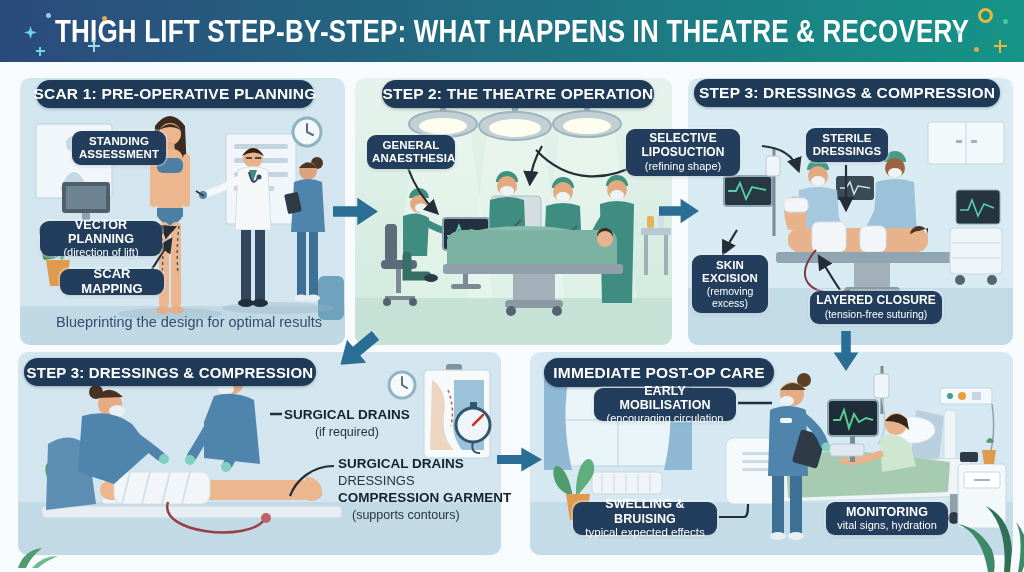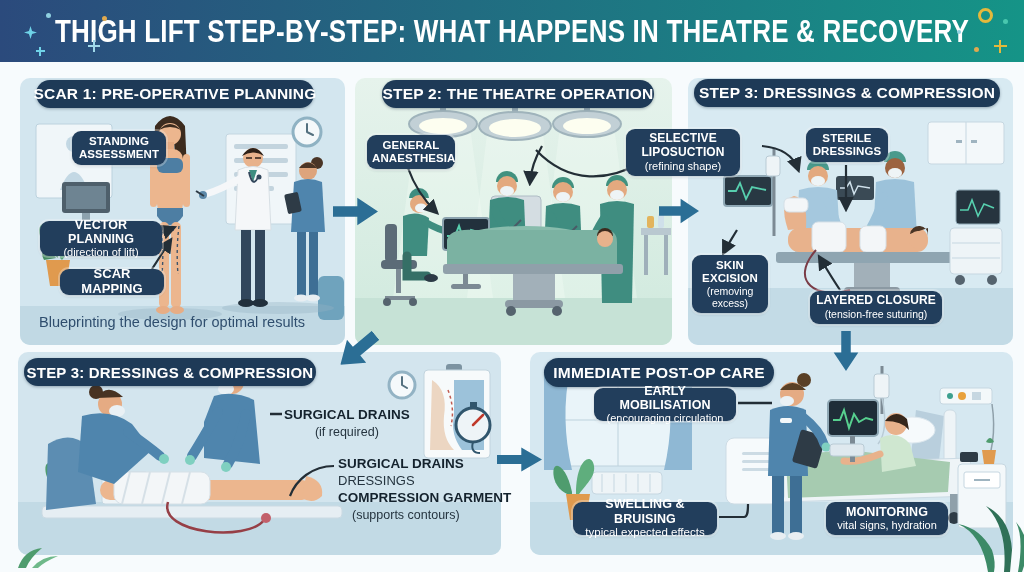--- a/index.html
+++ b/index.html
@@ -23,21 +23,21 @@
 .panel{position:absolute;border-radius:10px;overflow:hidden;z-index:1}
 .scene{position:absolute;left:0;top:0}
 .pill{position:absolute;z-index:6;background:var(--pill-navy,#1e3a57);color:#fff;font-weight:800;
   display:flex;align-items:center;justify-content:center;border-radius:16px;white-space:nowrap;
   letter-spacing:.2px;box-shadow:0 1px 3px rgba(20,40,60,.35)}
 .label{position:absolute;z-index:6;background:var(--label-navy,#223e5c);color:#fff;border-radius:9px;
   text-align:center;padding:4px 5px;display:flex;flex-direction:column;justify-content:center;
   box-shadow:0 0 0 2px rgba(255,255,255,.3),0 1px 3px rgba(20,40,60,.3)}
 .lt{font-weight:700;line-height:1.14;letter-spacing:.1px}
 .ls{font-weight:400;line-height:1.18}
-.caption{position:absolute;z-index:6;text-align:center;color:#2f4e6e;font-size:14.5px;font-weight:500}
+.caption{position:absolute;z-index:6;text-align:right;color:#2f4e6e;font-size:14.5px;font-weight:500}
 .ft{position:absolute;z-index:6;text-align:center;color:#16242f}
 .ft .t{font-weight:800;font-size:13.5px;line-height:1.3;color:#14222d;white-space:nowrap}
 .ft .m{font-weight:400;font-size:13px;line-height:1.3;color:#25343f;white-space:nowrap}
 .ft .s{font-weight:400;font-size:12.5px;line-height:1.3;color:#25343f;white-space:nowrap}
 .ft-left{text-align:left}
 .ft-left .s{padding-left:14px}
 .barrow{position:absolute;z-index:5;background:var(--arrow-blue,#2b6e95);
   clip-path:polygon(0 33%,54% 33%,54% 6%,100% 50%,54% 94%,54% 67%,0 67%);
   filter:drop-shadow(0 0 1px rgba(255,255,255,.9))}
 .overlay{position:absolute;left:0;top:0;z-index:5;pointer-events:none}

